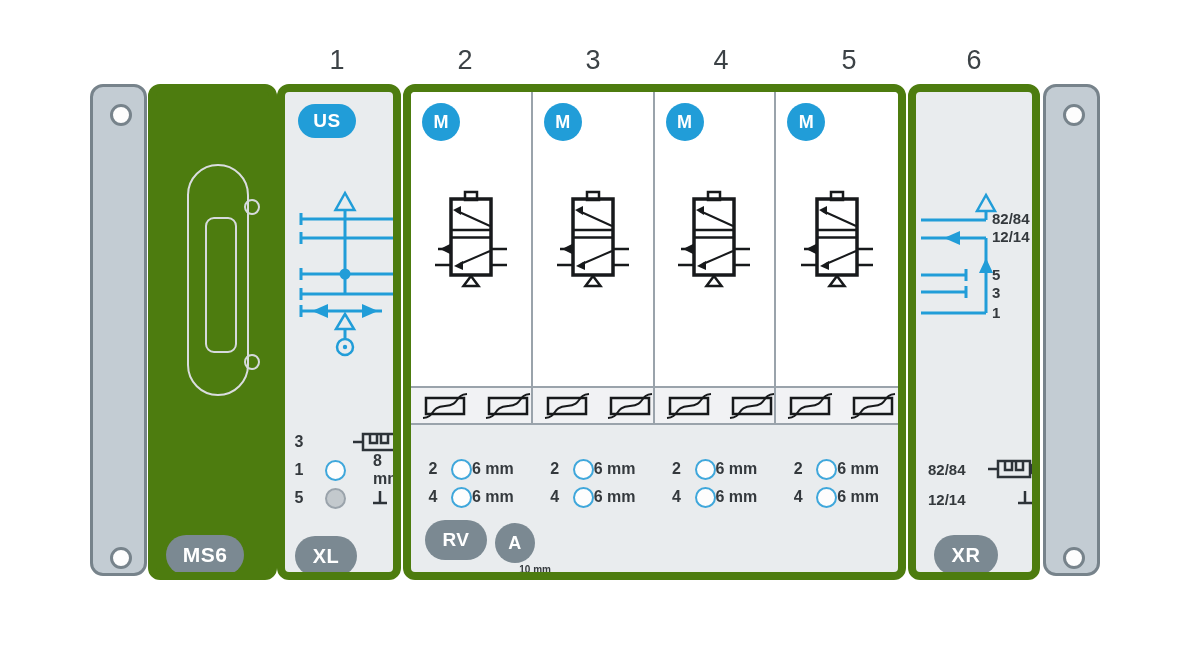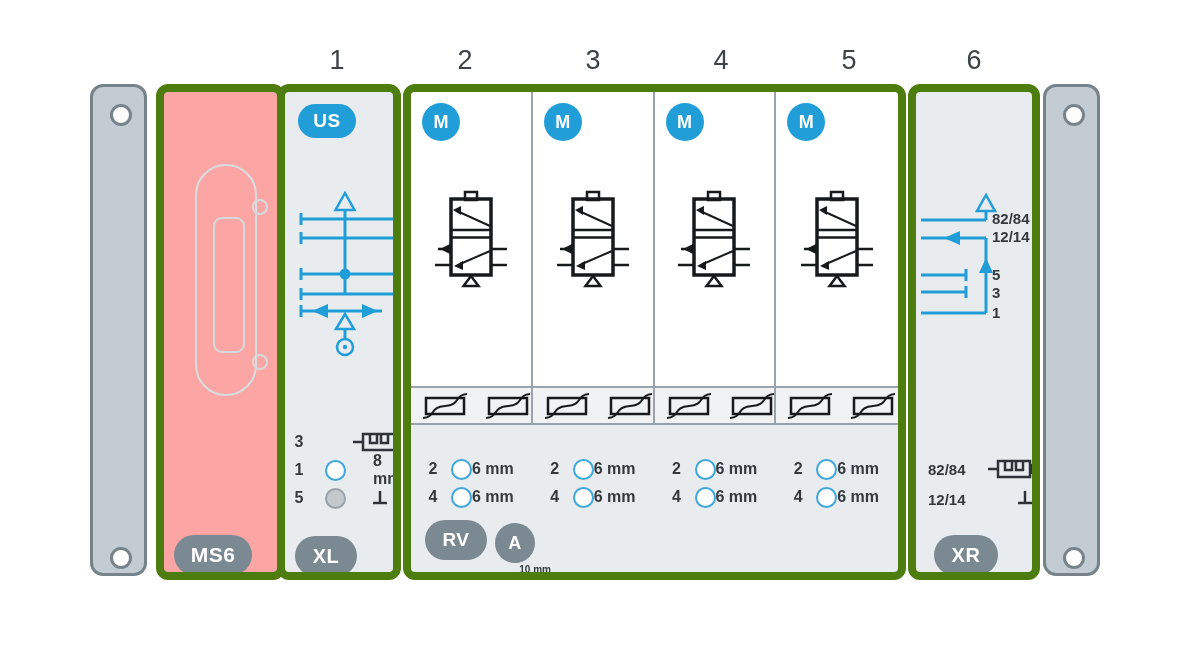--- a/index.html
+++ b/index.html
@@ -97,21 +97,21 @@
   <div class="top-number" style="left:573px">3</div>
   <div class="top-number" style="left:701px">4</div>
   <div class="top-number" style="left:829px">5</div>
   <div class="top-number" style="left:954px">6</div>
 
   <div class="endplate" style="left:90px">
     <div class="screw-hole" style="left:17px;top:17px"></div>
     <div class="screw-hole" style="left:17px;top:460px"></div>
   </div>
 
-  <div class="module" style="left:156px;width:129px;background:#fca5a5">
+  <div class="module" style="left:148px;width:129px;background:#4d7c0f">
     <div class="dsub-outer">
       <div class="dsub-circle" style="top:33px"></div>
       <div class="dsub-inner" style="left:16px;top:51px"></div>
       <div class="dsub-circle" style="top:188px"></div>
     </div>
     <div class="pill gray" style="left:10px;top:443px;width:78px;height:40px;font-size:21px">MS6</div>
   </div>
 
   <div class="module" style="left:277px;width:124px">
     <div class="pill blue" style="left:13px;top:12px;width:58px;height:34px;font-size:19px;border-radius:17px">US</div>

